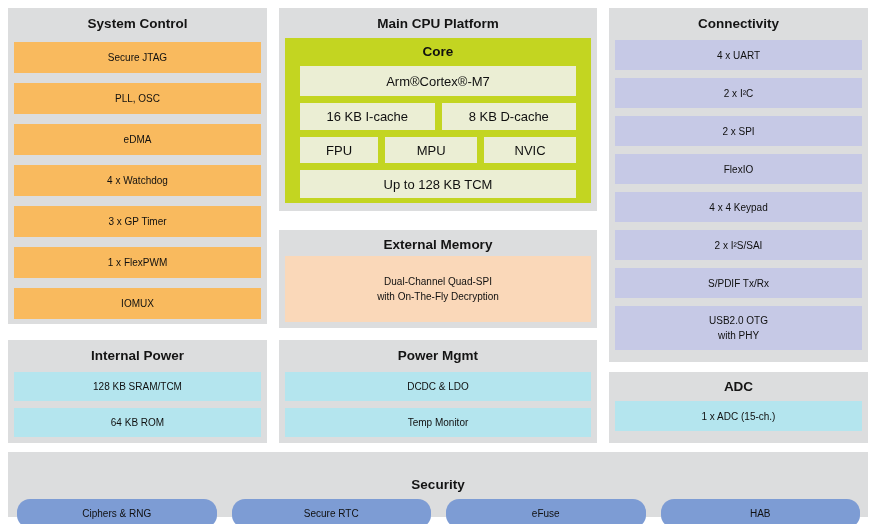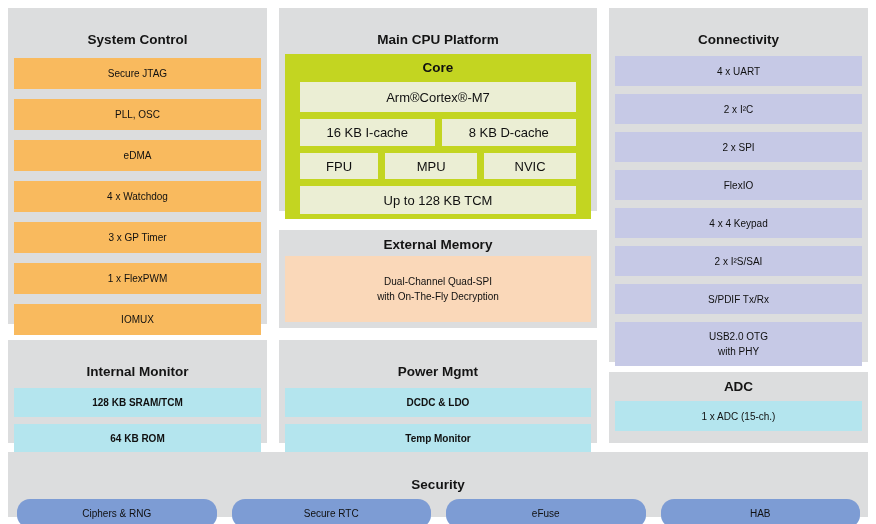--- a/index.html
+++ b/index.html
@@ -6,21 +6,21 @@
   html,body { background:#ffffff; }
   body {
     width:876px; height:524px; position:relative;
     font-family:"Liberation Sans", sans-serif;
     color:#101010;
     overflow:hidden;
   }
   .panel { position:absolute; background:var(--panel-bg,#dcddde); }
   .panel-title {
     font-weight:bold; font-size:13.5px; line-height:16px;
-    text-align:center; padding-top:24px; color:#141414;
+    text-align:center; padding-top:8px; color:#141414;
   }
   .blocks { display:flex; flex-direction:column; padding:10px 6px 8px; }
   .block {
     display:flex; flex-direction:column; align-items:center; justify-content:center;
     font-size:10px; line-height:15px; text-align:center; flex:0 0 auto;
   }
   .orange   { background:var(--orange,#f9ba5e); }
   .lavender { background:var(--lavender,#c6c9e6); }
   .cyan     { background:var(--cyan,#b4e5ee); }
   .blue     { background:var(--blue,#7d9cd4);border-radius:13px; }
@@ -60,21 +60,21 @@
   
   #p-connectivity { left:609px; top:8px; width:259px; height:354px; }
   #p-connectivity .blocks { gap:8px; padding:8px 6px 8px; }
   #p-connectivity .block { height:30px; }
   #p-connectivity .block.two-line { height:44px; }
 
   
   #p-internal-memory { left:8px; top:340px; width:259px; height:103px; }
   #p-power-mgmt      { left:279px; top:340px; width:318px; height:103px; }
   .mem-blocks { display:flex; flex-direction:column; gap:7px; padding:8px 6px 0; }
-  .mem-blocks .block { height:29px;font-weight:bold; }
+  .mem-blocks .block { height:29px; }
 
   
   #p-adc { left:609px; top:372px; width:259px; height:71px; }
   #p-adc .panel-title { padding-top:7px; }
   #p-adc .block { margin:6px 6px 0; height:30px; }
 
   
   #p-security { left:8px; top:452px; width:860px; height:65px; }
   #p-security .panel-title { padding-top:7px;margin-top:18px; }
   .security-row { display:flex; gap:15px; padding:6px 8px 0 9px; }
@@ -135,21 +135,21 @@
     <div class="block lavender">2 x I²S/SAI</div>
     <div class="block lavender">S/PDIF Tx/Rx</div>
     <div class="block lavender two-line">
       <span>USB2.0 OTG</span>
       <span>with PHY</span>
     </div>
   </div>
 </section>
 
 <section class="panel" id="p-internal-memory">
-  <h2 class="panel-title">Internal Monitor</h2>
+  <h2 class="panel-title">Internal Power</h2>
   <div class="mem-blocks">
     <div class="block cyan">128 KB SRAM/TCM</div>
     <div class="block cyan">64 KB ROM</div>
   </div>
 </section>
 
 <section class="panel" id="p-power-mgmt">
   <h2 class="panel-title">Power Mgmt</h2>
   <div class="mem-blocks">
     <div class="block cyan">DCDC &amp; LDO</div>

